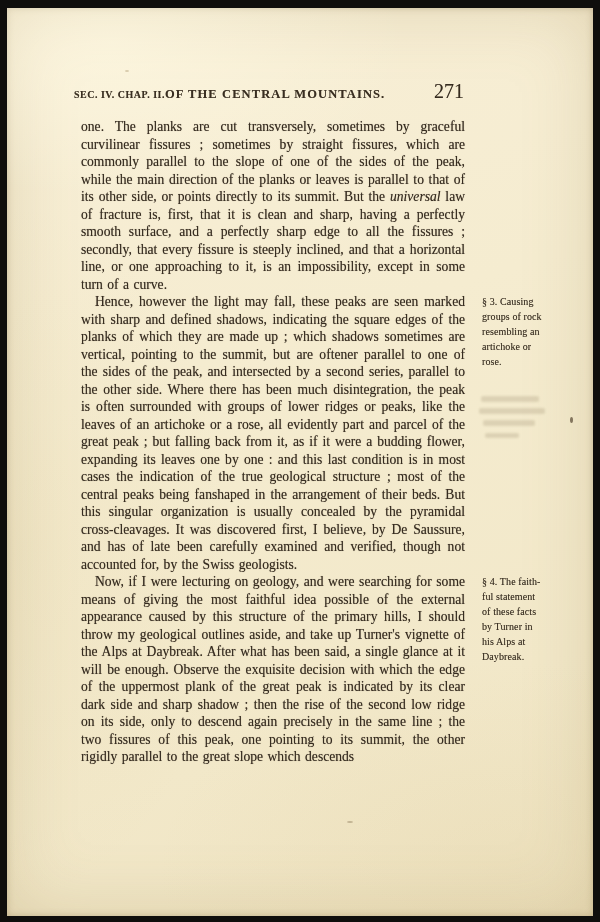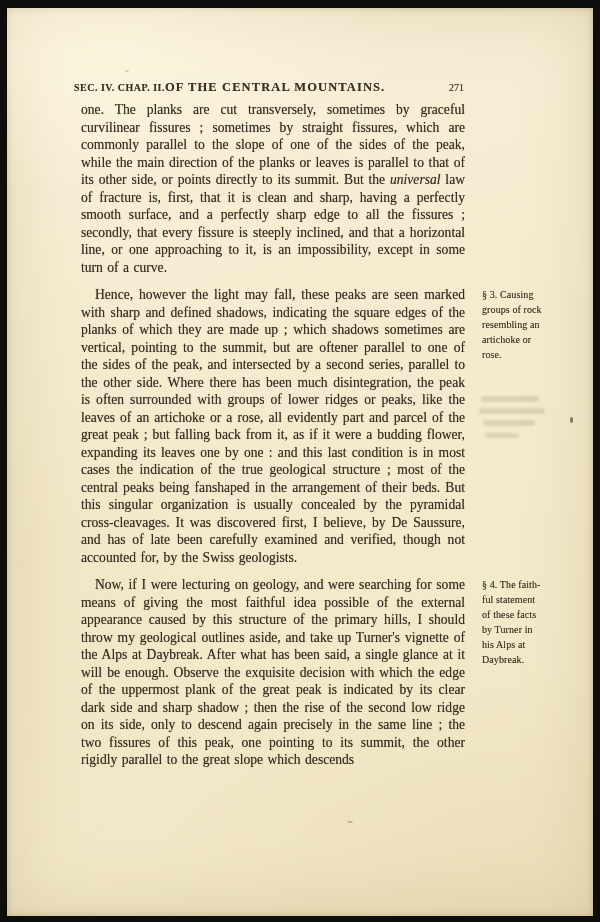--- a/index.html
+++ b/index.html
@@ -32,31 +32,31 @@
   }
   .rh-left {
     font-size:10px; font-weight:bold; letter-spacing:0.5px;
     color:#3a2f22; text-shadow:0 0 0.5px rgba(58,47,34,0.5);
   }
   .rh-center {
     flex:1; text-align:left; font-size:12.5px; font-weight:bold;
     letter-spacing:1.1px; color:#392e21; text-shadow:0 0 0.5px rgba(57,46,33,0.45);
   }
   .rh-right {
-    width:56px; text-align:right; font-size:10px; color:#352b1f;
+    width:56px; text-align:right; font-size:20px; color:#352b1f;
     text-shadow:0 0 0.5px rgba(53,43,31,0.4); padding-right:1px;
   }
   .textcol {
-    position:absolute; left:74px; top:93px; width:384px;
+    position:absolute; left:74px; top:110px; width:384px;
     font-size:13.6px; line-height:17.5px; text-align:justify;
     word-spacing:1px;
     color:#362c20; text-shadow:0 0 0.7px rgba(54,44,32,0.55);
   }
   .para { margin:0; position:relative; }
-  .para + .para { margin-top:10px; }
+  .para + .para { }
   .indent { text-indent:14px; }
   .it { font-style:italic; }
   .marginnote {
     position:absolute; left:401px; top:1px; width:86px;
     font-size:10px; line-height:15px; text-align:left; text-indent:0;
     white-space:pre-line; word-spacing:0; letter-spacing:0.1px;
     color:#3a3023; text-shadow:0 0 0.5px rgba(58,48,35,0.5);
   }
   
   .ghost { position:absolute; left:472px; top:388px; width:72px; height:50px; opacity:0.5; filter:blur(1.2px); pointer-events:none; }

